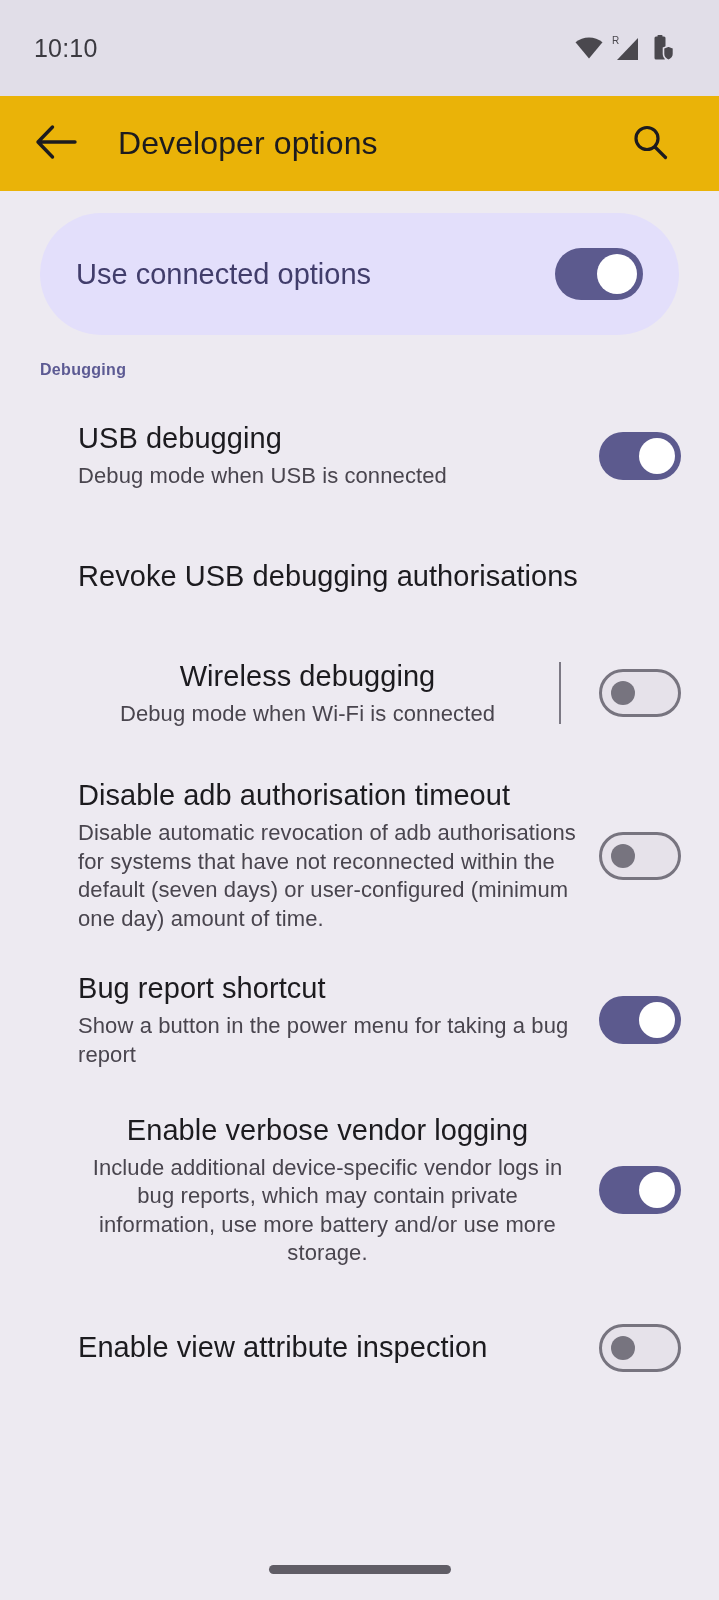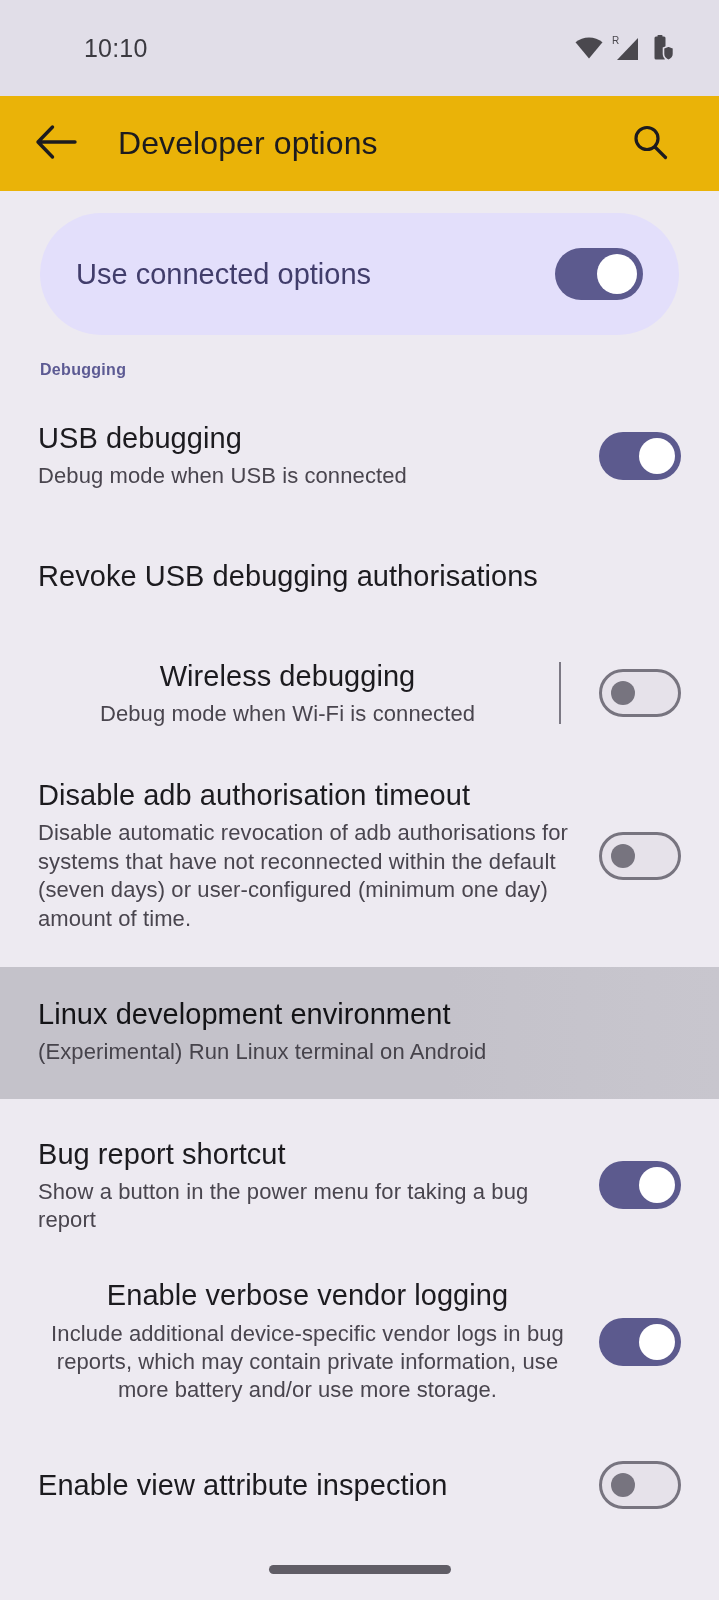--- a/index.html
+++ b/index.html
@@ -24,21 +24,21 @@
     overflow: hidden;
   }
 
   
   .statusbar {
     height: 96px;
     background: #E1DEE8;
     display: flex;
     align-items: center;
     justify-content: space-between;
-    padding: 0 44px 0 84px;
+    padding: 0 44px 0 34px;
   }
   .clock {
     font-size: 25px;
     color: #3B3A40;
     letter-spacing: 0.2px;
   }
   .status-icons {
     display: flex;
     align-items: center;
     gap: 9px;
@@ -109,20 +109,21 @@
     color: #5C5A93;
     letter-spacing: 0.3px;
   }
 
   
   .pref {
     display: flex;
     align-items: center;
     padding: 0 38px 0 38px;
     min-height: 60px;
+    margin-left: 40px;
   }
   .pref-text {
     flex: 1 1 auto;
     padding-right: 22px;
   }
   .pref-title {
     font-size: 29px;
     color: #1C1B1F;
     line-height: 1.18;
     letter-spacing: 0.05px;
@@ -318,26 +319,20 @@
         <div class="pref-title">Disable adb authorisation timeout</div>
         <div class="pref-summary">Disable automatic revocation of adb authorisations for systems that have not reconnected within the default (seven days) or user-configured (minimum one day) amount of time.</div>
       </div>
       <div class="pref-ctrl">
         <div class="switch off">
           <div class="thumb"></div>
         </div>
       </div>
     </div>
 
-    <div class="pref row-linux">
-      <div class="pref-text">
-        <div class="pref-title">Linux development environment</div>
-        <div class="pref-summary">(Experimental) Run Linux terminal on Android</div>
-      </div>
-    </div>
 
     <div class="pref row-bugreport">
       <div class="pref-text">
         <div class="pref-title">Bug report shortcut</div>
         <div class="pref-summary">Show a button in the power menu for taking a bug report</div>
       </div>
       <div class="pref-ctrl">
         <div class="switch on">
           <div class="thumb"></div>
         </div>

